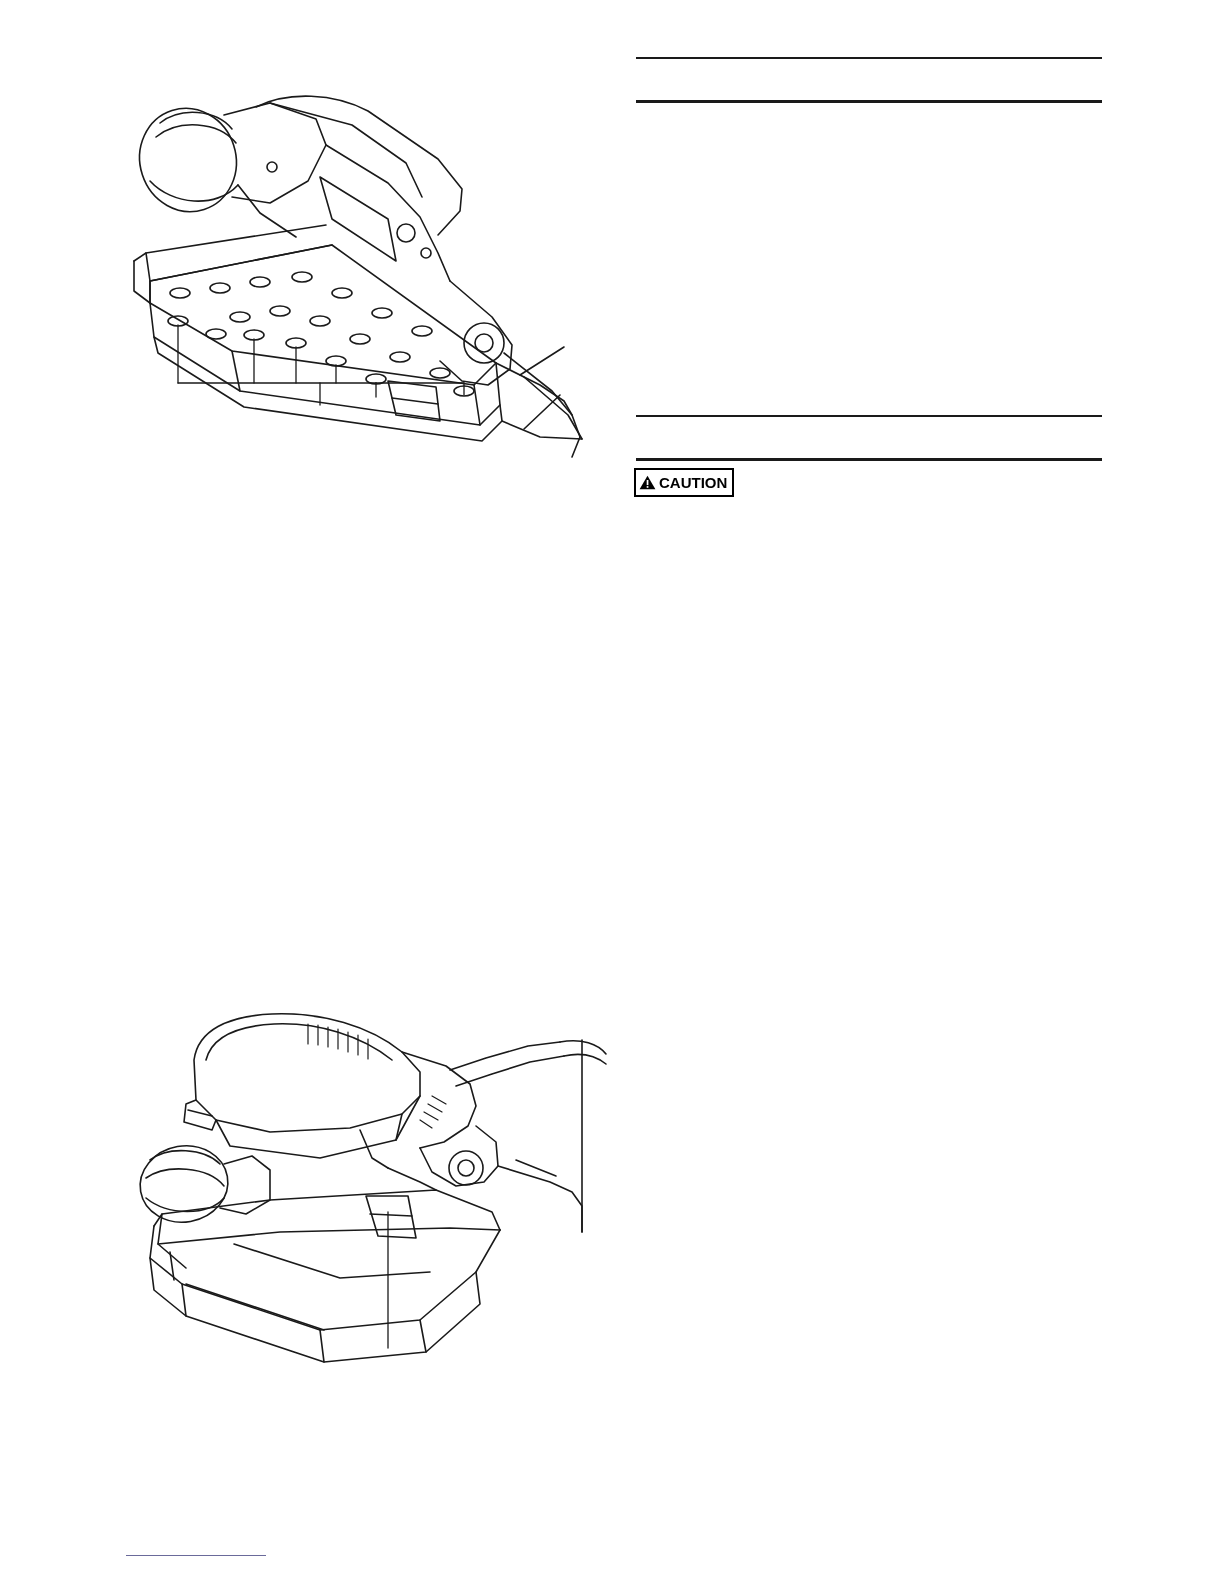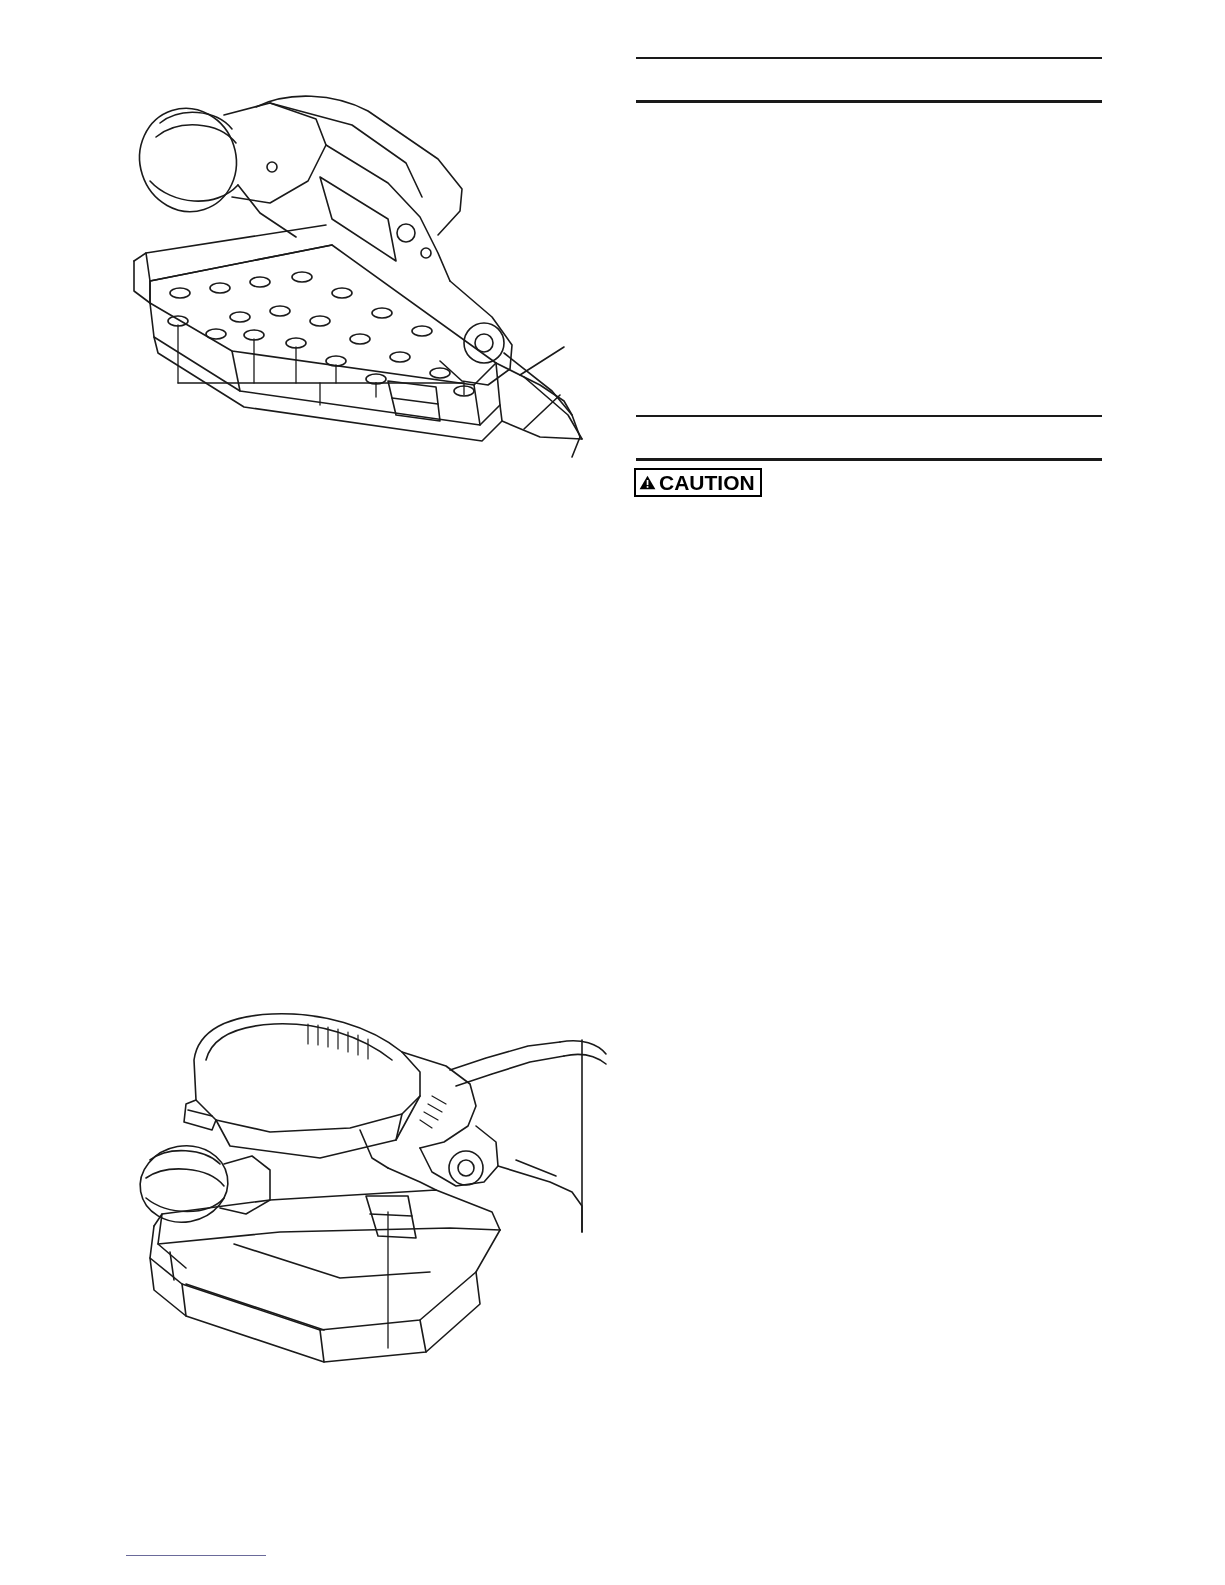--- a/index.html
+++ b/index.html
@@ -44,21 +44,21 @@
   }
   #caution-badge .tri {
     position: relative;
     width: 17px;
     height: 15px;
   }
   #caution-badge .tri svg { display: block; }
   #caution-badge .label {
     font-family: "Liberation Sans", sans-serif;
     font-weight: bold;
-    font-size: 21px;
+    font-size: 15px;
     letter-spacing: 0px;
     line-height: 21px;
   }
 
   
   .figure {
     position: absolute;
   }
   #figure-top { left: 120px; top: 85px; width: 500px; height: 420px; }
   #figure-bottom { left: 120px; top: 1000px; width: 490px; height: 370px; }

